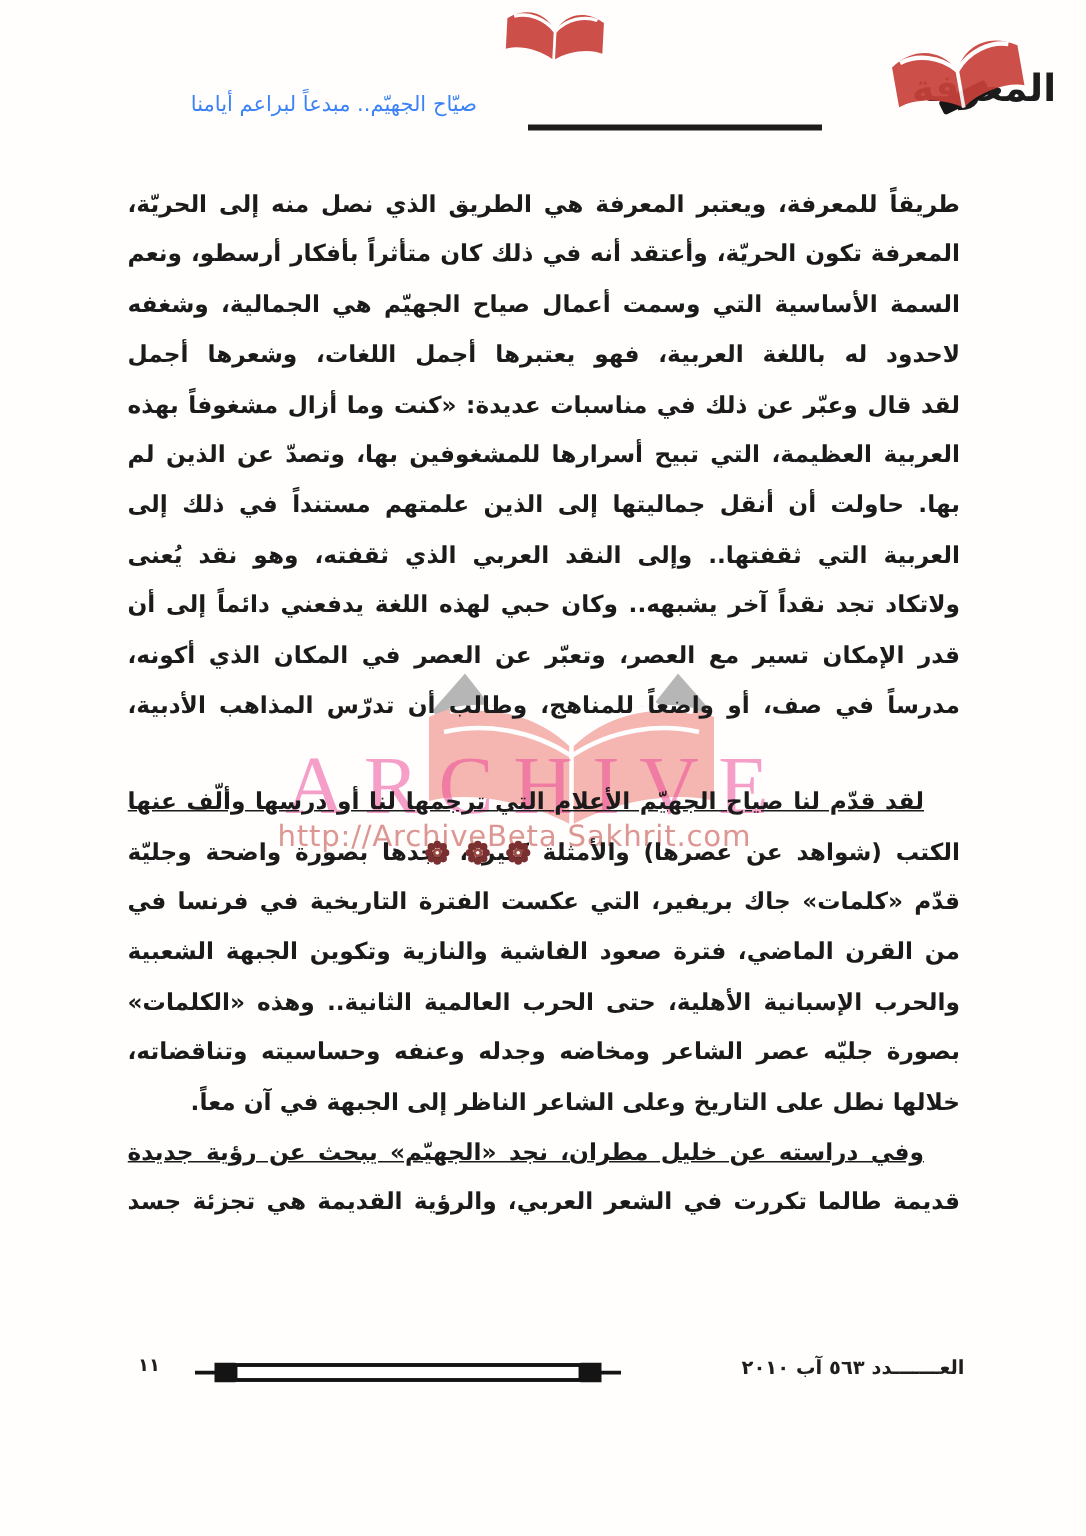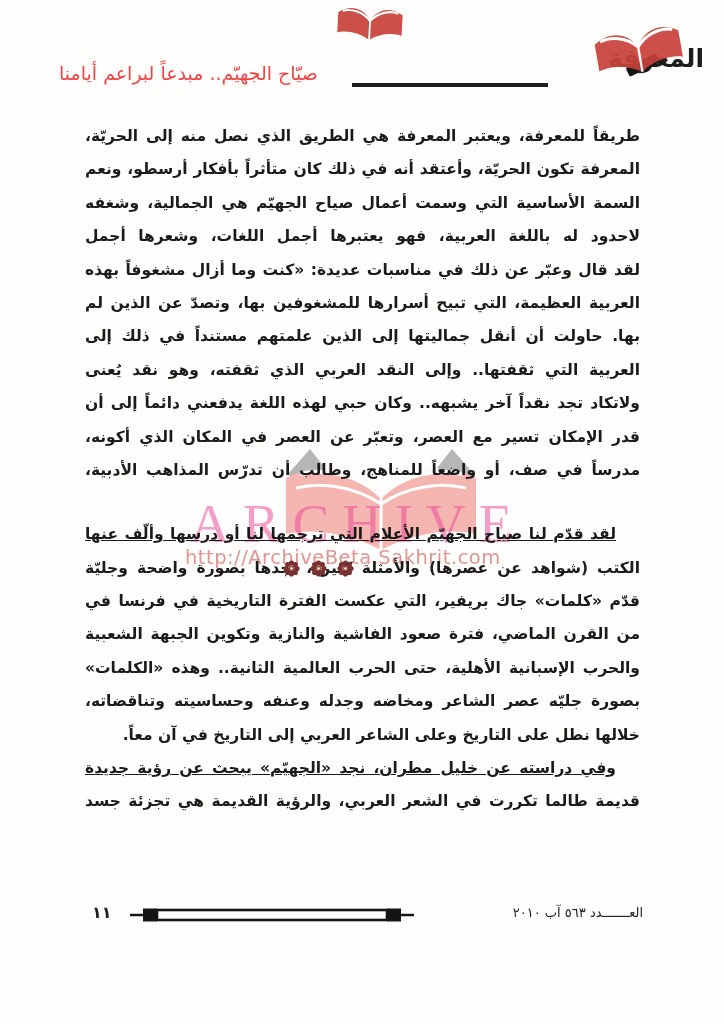--- a/index.html
+++ b/index.html
@@ -21,21 +21,21 @@
   }
   .logo-stroke{
     position:absolute;left:38px;top:20px;width:34px;height:10px;
     background:#161616;border-radius:2px;transform:rotate(-26deg);
   }
   .header-rule{
     position:absolute;left:352px;top:83px;width:196px;height:4px;background:#1d1d1d;z-index:1;
   }
   .article-title{
     position:absolute;left:100px;top:62px;width:218px;
-    font-size:19px;color:#ef4444;text-align:center;white-space:nowrap;
+    font-size:14px;color:#3b82f6;white-space:nowrap;
     direction:rtl;
   }
   
   .bfly{position:absolute;z-index:4;opacity:.92;}
   .bfly1{left:333px;top:2px;width:74px;height:41px;transform:rotate(3deg);}
   .bfly2{left:590px;top:22px;width:97px;height:54px;transform:rotate(-10deg);}
   
   .wm-book{position:absolute;left:278px;top:444px;width:206px;height:112px;z-index:1;opacity:.8;}
   .wm-big{
     position:absolute;left:190px;top:496px;z-index:1;
@@ -58,26 +58,26 @@
   .bl{
     height:33.4px;line-height:33.4px;overflow:hidden;
     direction:rtl;text-align:justify;text-align-last:justify;
   }
   .bl.end{text-align-last:right;}
   .bl.ind{padding-right:24px;text-decoration:underline;}
   .psep{height:31px;}
   
   .issue-info{
     position:absolute;left:483px;top:905px;width:160px;
-    font-size:13px;font-weight:normal;color:#1e1e1e;white-space:nowrap;direction:rtl;
+    font-size:13px;font-weight:bold;color:#1e1e1e;white-space:nowrap;direction:rtl;
   }
   .footer-rod{position:absolute;left:130px;top:905px;width:284px;height:20px;}
   .page-number{
     position:absolute;left:92px;top:903px;
-    font-size:16px;font-weight:bold;color:#1e1e1e;direction:rtl;
+    font-size:12px;font-weight:bold;color:#1e1e1e;direction:rtl;
   }
 </style>
 </head>
 <body>
 
 <div class="page">
 
   <svg class="bfly bfly1" viewBox="0 0 100 56">
     <path d="M50,52 C36,42 16,40 6,44 L6,16 C24,4 42,10 50,26 C58,10 76,4 94,16 L94,44 C84,40 64,42 50,52 Z" fill="#c9413a"></path>
     <path d="M50,26 C40,14 24,10 12,14" stroke="#ffffff" stroke-width="3" fill="none"></path>
@@ -166,21 +166,21 @@
       <div class="bl">ولاتكاد تجد نقداً آخر يشبهه.. وكان حبي لهذه اللغة يدفعني دائماً إلى أن أجعلها</div>
       <div class="bl">قدر الإمكان تسير مع العصر، وتعبّر عن العصر في المكان الذي أكونه، سواء أكنت</div>
       <div class="bl">مدرساً في صف، أو واضعاً للمناهج، وطالب أن تدرّس المذاهب الأدبية، والشعر</div>
       <div class="psep"></div>
       <div class="bl ind">لقد قدّم لنا صياح الجهيّم الأعلام التي ترجمها لنا أو درسها وألّف عنها</div>
       <div class="bl">الكتب (شواهد عن عصرها) والأمثلة كثيرة، نجدها بصورة واضحة وجليّة عندما</div>
       <div class="bl">قدّم «كلمات» جاك بريفير، التي عكست الفترة التاريخية في فرنسا في الثلاثينيات</div>
       <div class="bl">من القرن الماضي، فترة صعود الفاشية والنازية وتكوين الجبهة الشعبية في فرنسا،</div>
       <div class="bl">والحرب الإسبانية الأهلية، حتى الحرب العالمية الثانية.. وهذه «الكلمات» تبرز</div>
       <div class="bl">بصورة جليّه عصر الشاعر ومخاضه وجدله وعنفه وحساسيته وتناقضاته، ومن</div>
-      <div class="bl end">خلالها نطل على التاريخ وعلى الشاعر العربي إلى التاريخ في آن معاً.</div>
+      <div class="bl end">خلالها نطل على التاريخ وعلى الشاعر الناظر إلى الجبهة في آن معاً.</div>
       <div class="bl ind">وفي دراسته عن خليل مطران، نجد «الجهيّم» يبحث عن رؤية جديدة لرؤية</div>
       <div class="bl">قديمة طالما تكررت في الشعر العربي، والرؤية القديمة هي تجزئة جسد المرأة إلى</div>
     </div>
 
   <div class="issue-info">العـــــــدد ٥٦٣ آب ٢٠١٠</div>
   <svg class="footer-rod" viewBox="0 0 284 20">
     <line x1="0" y1="10" x2="22" y2="10" stroke="#141414" stroke-width="2.5"></line>
     <rect x="13" y="3.5" width="14" height="13" fill="#141414"></rect>
     <rect x="27" y="5" width="230" height="10" fill="#ffffff" stroke="#141414" stroke-width="2.6"></rect>
     <rect x="257" y="3.5" width="14" height="13" fill="#141414"></rect>

